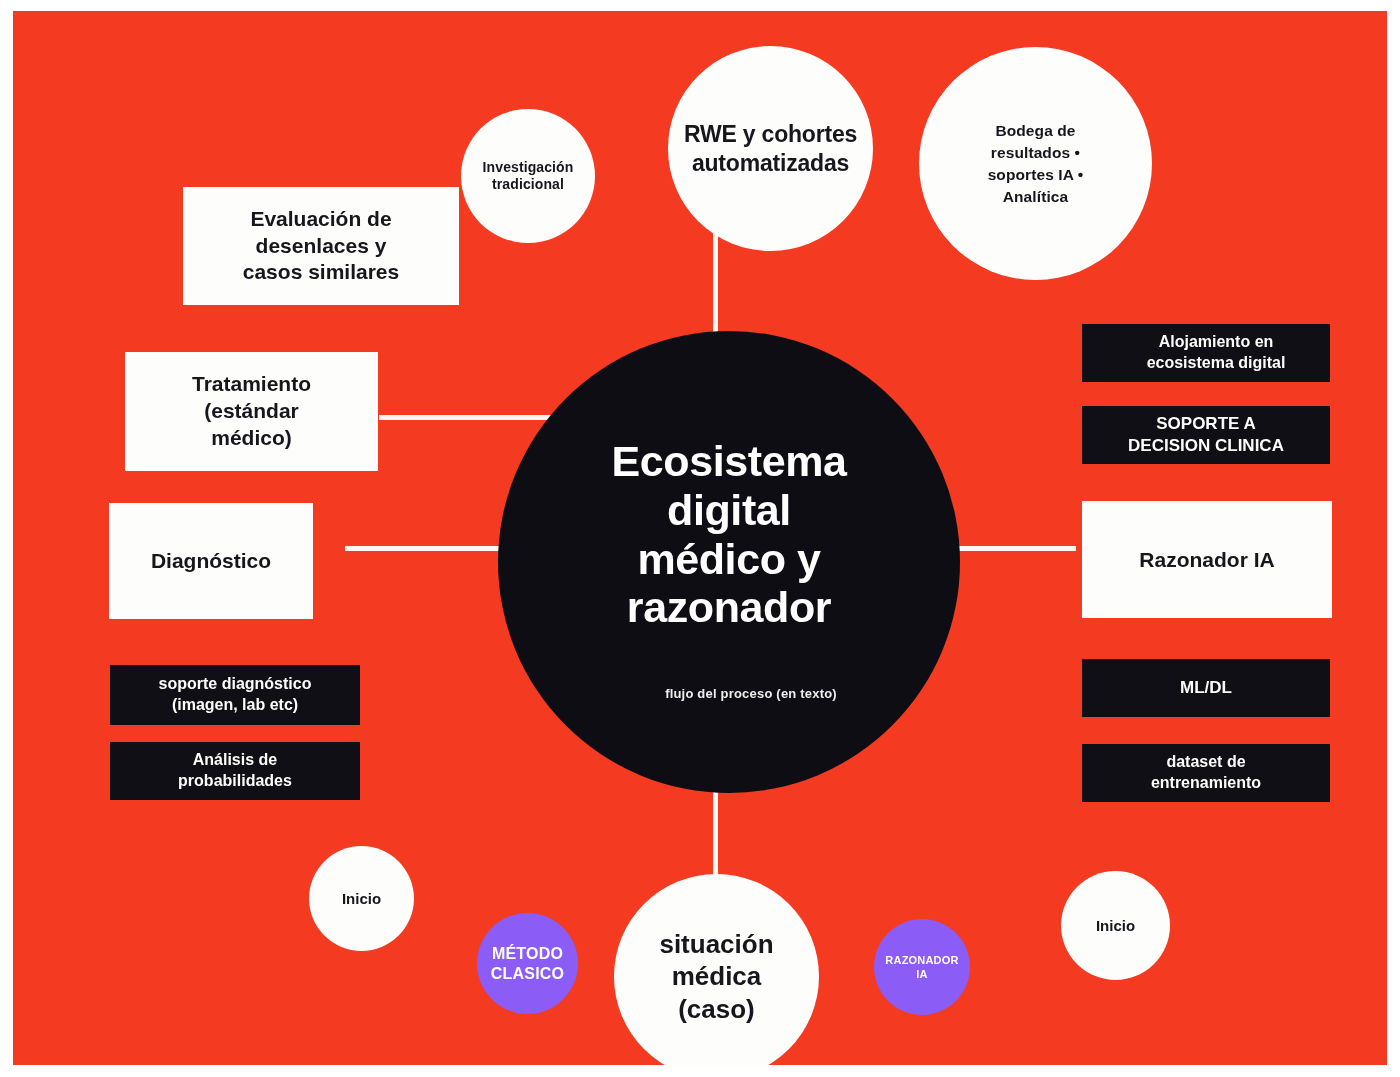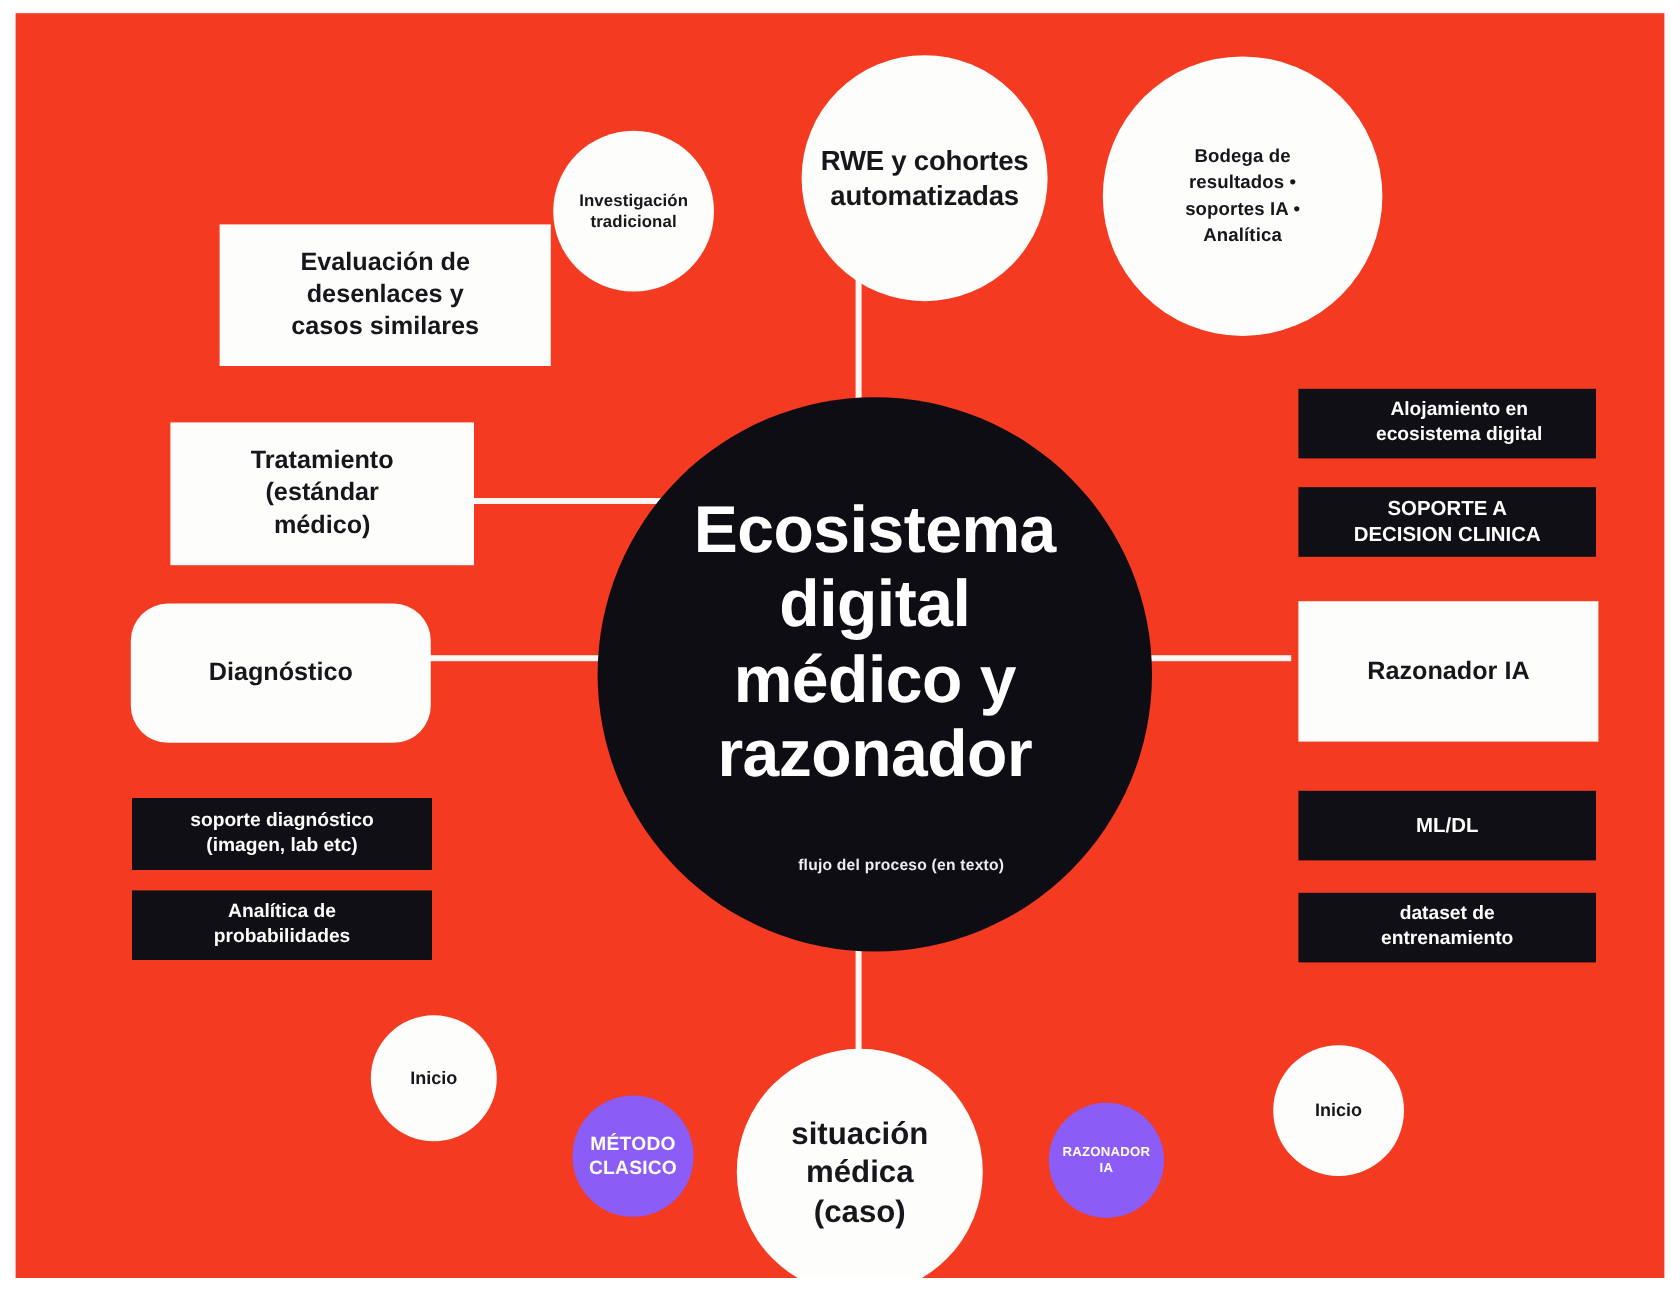--- a/index.html
+++ b/index.html
@@ -88,21 +88,21 @@
     width: 462px;
     height: 462px;
     border-radius: 50%;
     background: #0e0d14;
     color: #ffffff;
     flex-direction: column;
     z-index: 4;
     padding-top: 14px;
   }
   #hub .hub-title {
-    font-size: 55px;
+    font-size: 43px;
     line-height: 1.13;
     font-weight: 700;
     letter-spacing: -0.4px;
     white-space: pre-line;
     margin-bottom: 54px;
   }
   #hub .hub-sub {
     font-size: 13px;
     font-weight: 700;
     letter-spacing: 0.2px;
@@ -129,26 +129,26 @@
     letter-spacing: 0.1px;
     filter: blur(0.4px);
   }
 
   
   #r-evaluacion {
     left: 170px; top: 176px; width: 276px; height: 118px;
     font-size: 21px; font-weight: 700; line-height: 1.28;
   }
   #r-tratamiento {
-    left: 129px; top: 341px; width: 253px; height: 119px;
+    left: 112px; top: 341px; width: 253px; height: 119px;
     font-size: 21px; font-weight: 700; line-height: 1.28; align-items: center;
   }
   #r-diagnostico {
-    left: 96px; top: 492px; width: 250px; height: 116px;
-    font-size: 21px; font-weight: 600; border-radius: 31px;
+    left: 96px; top: 492px; width: 204px; height: 116px;
+    font-size: 21px; font-weight: 600;
   }
   #r-soporte-diag {
     left: 97px; top: 654px; width: 250px; height: 60px;
     font-size: 16px; font-weight: 700; line-height: 1.3;
     filter: blur(0.35px);
   }
   #r-analisis-prob {
     left: 97px; top: 731px; width: 250px; height: 58px;
     font-size: 16px; font-weight: 700; line-height: 1.3;
     filter: blur(0.35px);
@@ -265,21 +265,21 @@
     <div id="r-diagnostico" class="node rect-white">
       <span class="label">Diagnóstico</span>
     </div>
 
     <div id="r-soporte-diag" class="node rect-black">
       <span class="label">soporte diagnóstico
 (imagen, lab etc)</span>
     </div>
 
     <div id="r-analisis-prob" class="node rect-black">
-      <span class="label">Analítica de
+      <span class="label">Análisis de
 probabilidades</span>
     </div>
 
     <div id="r-alojamiento" class="node rect-black">
       <span class="label">Alojamiento en
 ecosistema digital</span>
     </div>
 
     <div id="r-soporte-decision" class="node rect-black">
       <span class="label">SOPORTE A

